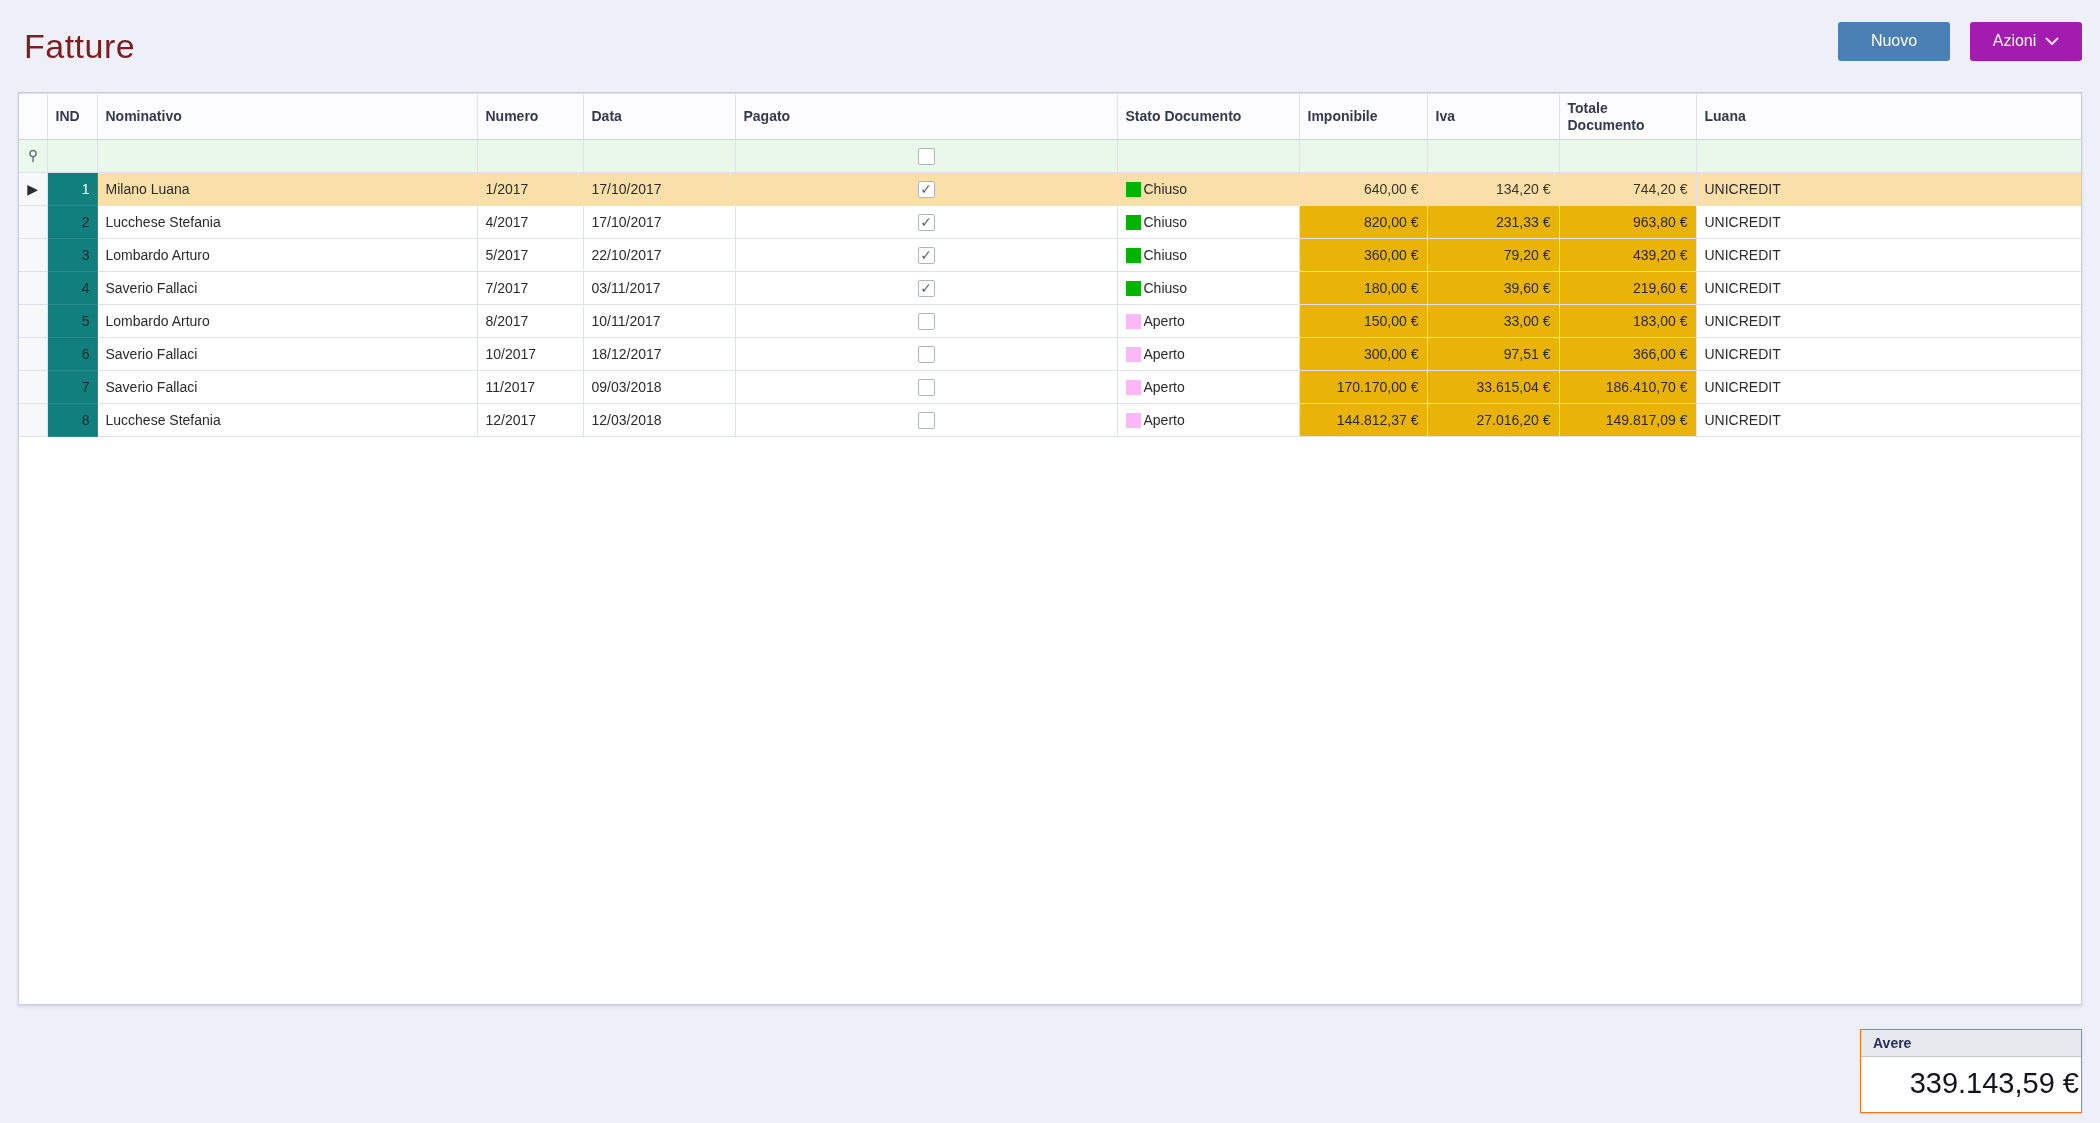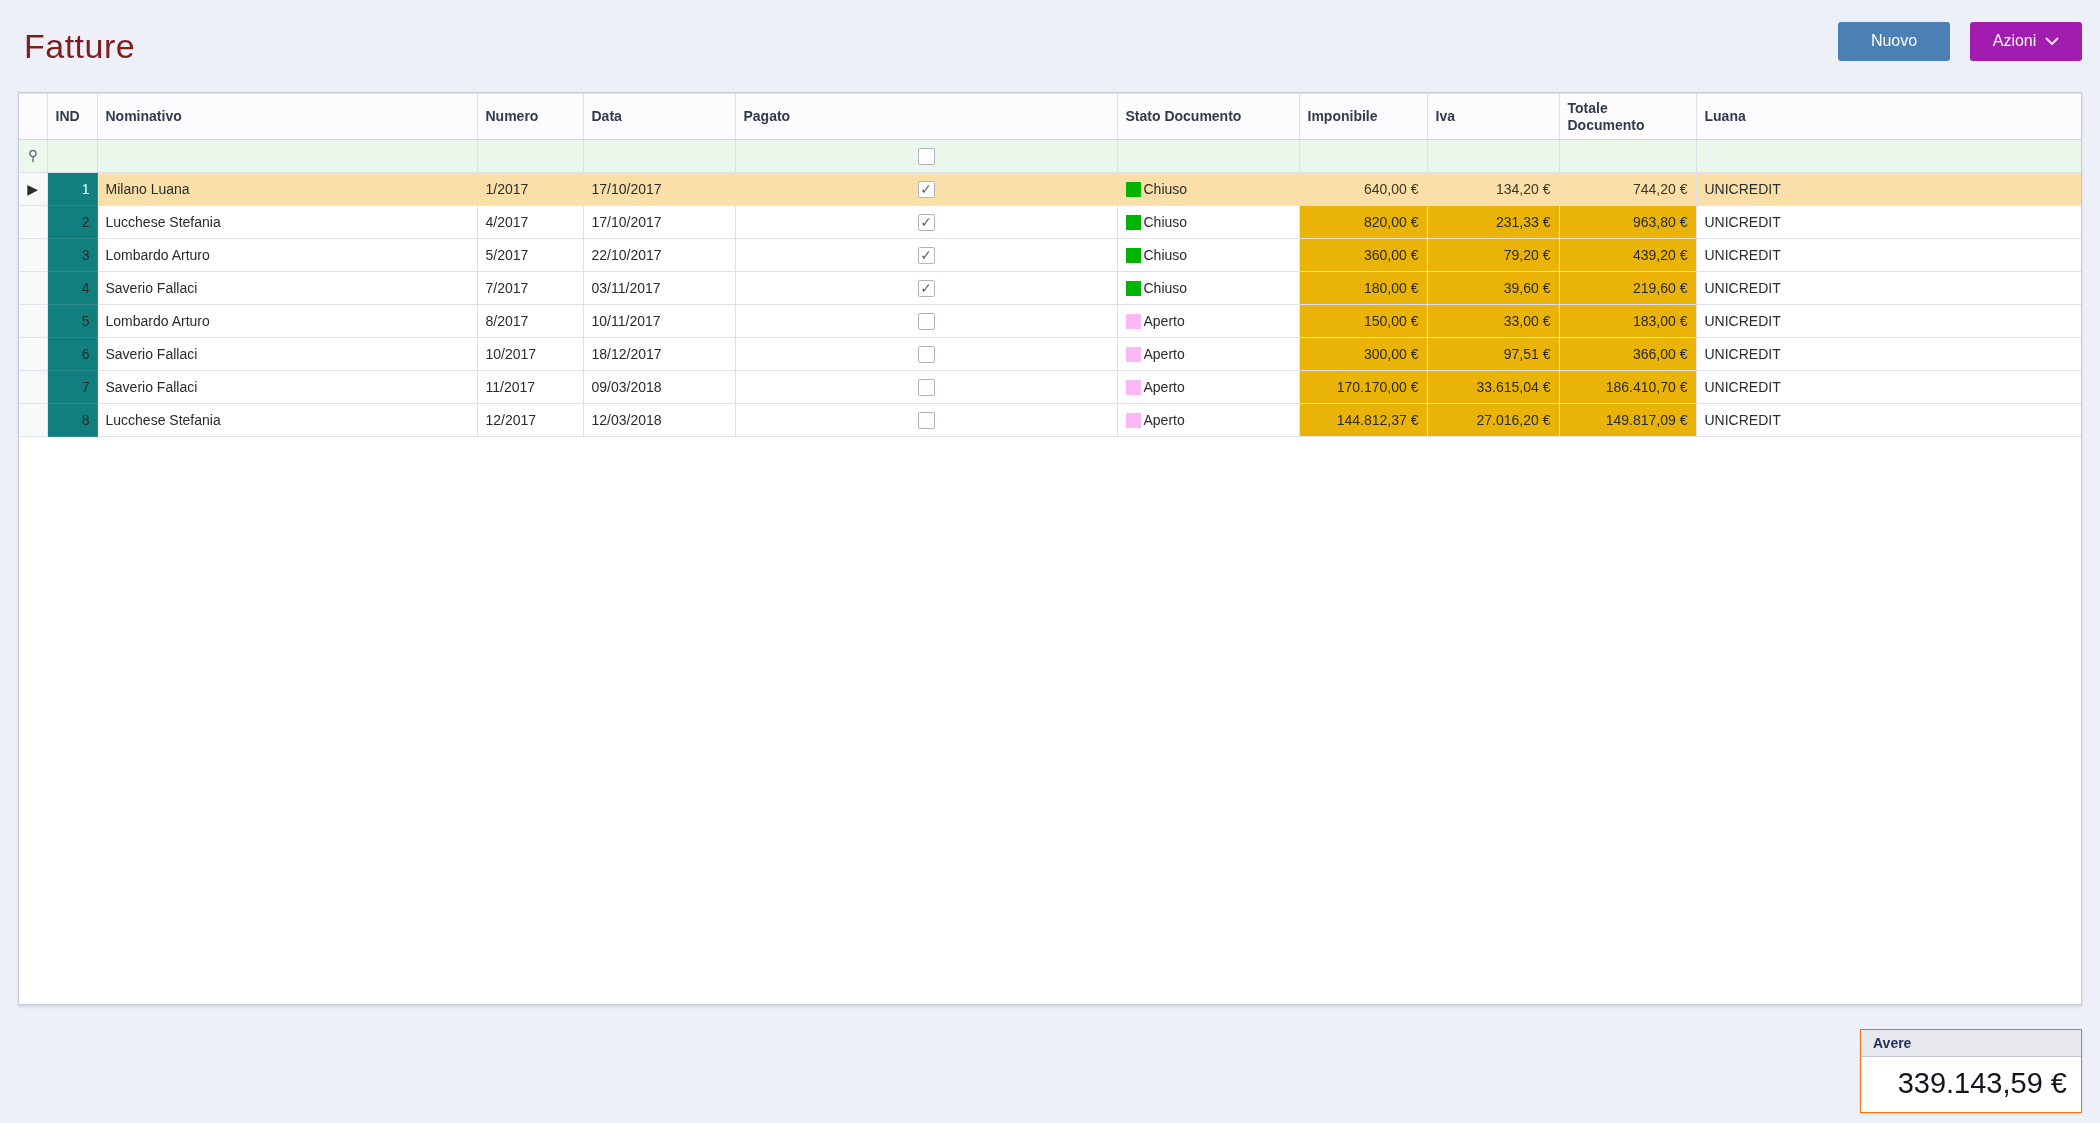--- a/index.html
+++ b/index.html
@@ -80,21 +80,21 @@
   .summary-area { display: flex; justify-content: flex-end; padding: 24px 18px 0 0; }
   .summary-box {
     width: 222px; border: 1px solid #f97316; background: #fff;
     box-shadow: 0 1px 2px rgba(90,95,130,0.2);
   }
   .summary-header {
     background: #e7e9ee; border-bottom: 1px solid #c3c8d4;
     padding: 5px 12px; font-size: 14px; font-weight: 700; color: #24305e;
   }
   .summary-value {
-    padding: 10px 14px 12px; font-size: 29px; color: #14141e; text-align: right;
+    padding: 10px 2px 12px; font-size: 29px; color: #14141e; text-align: right;
   }
 </style>
 </head>
 <body>
 
 <div class="topbar">
   <div class="page-title">Fatture</div>
   <div class="btn-group">
     <button class="btn btn-blue">
       <span>Nuovo</span>

